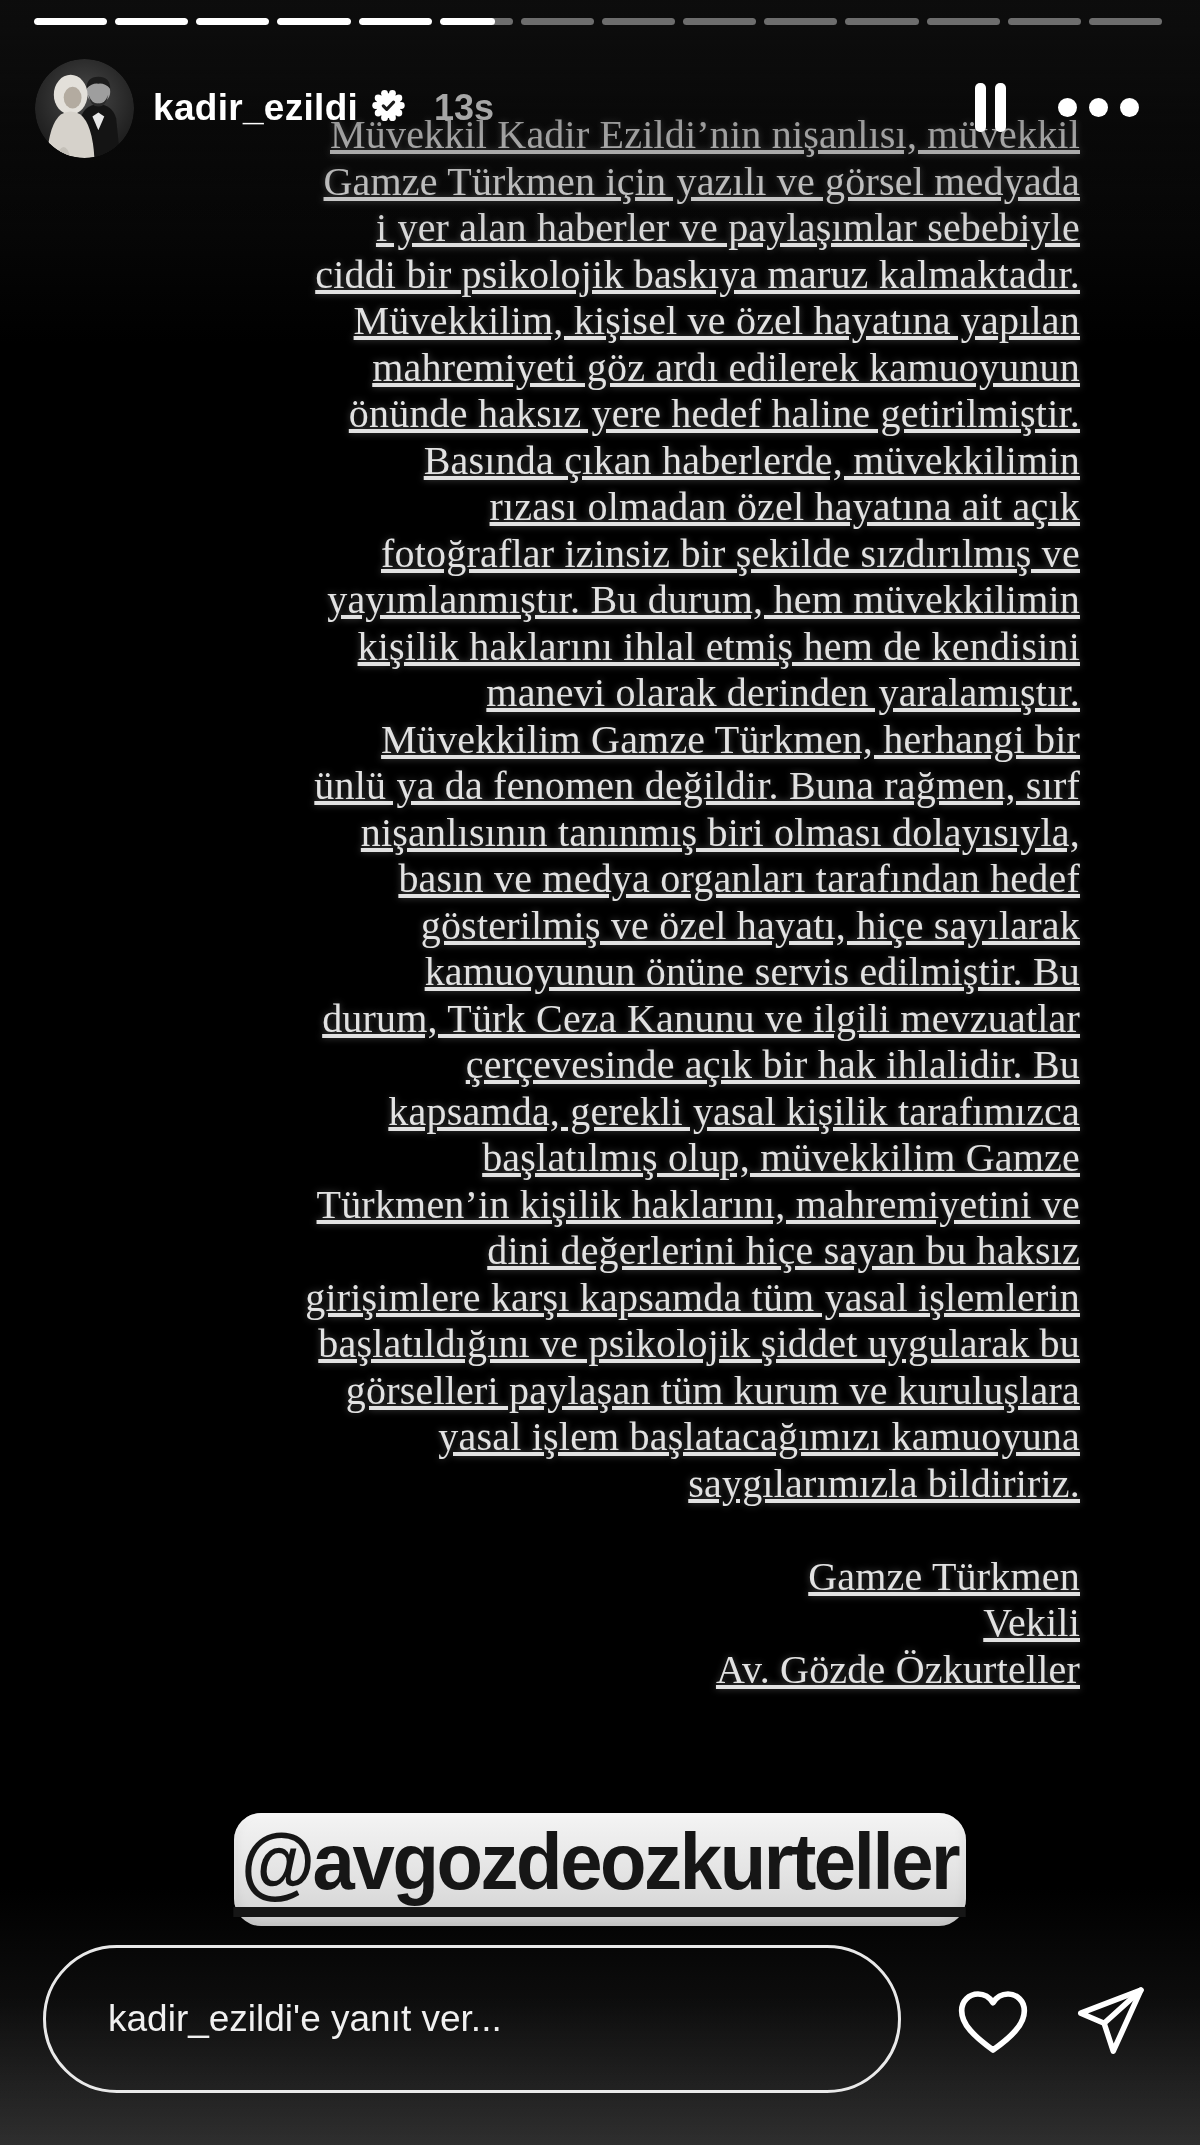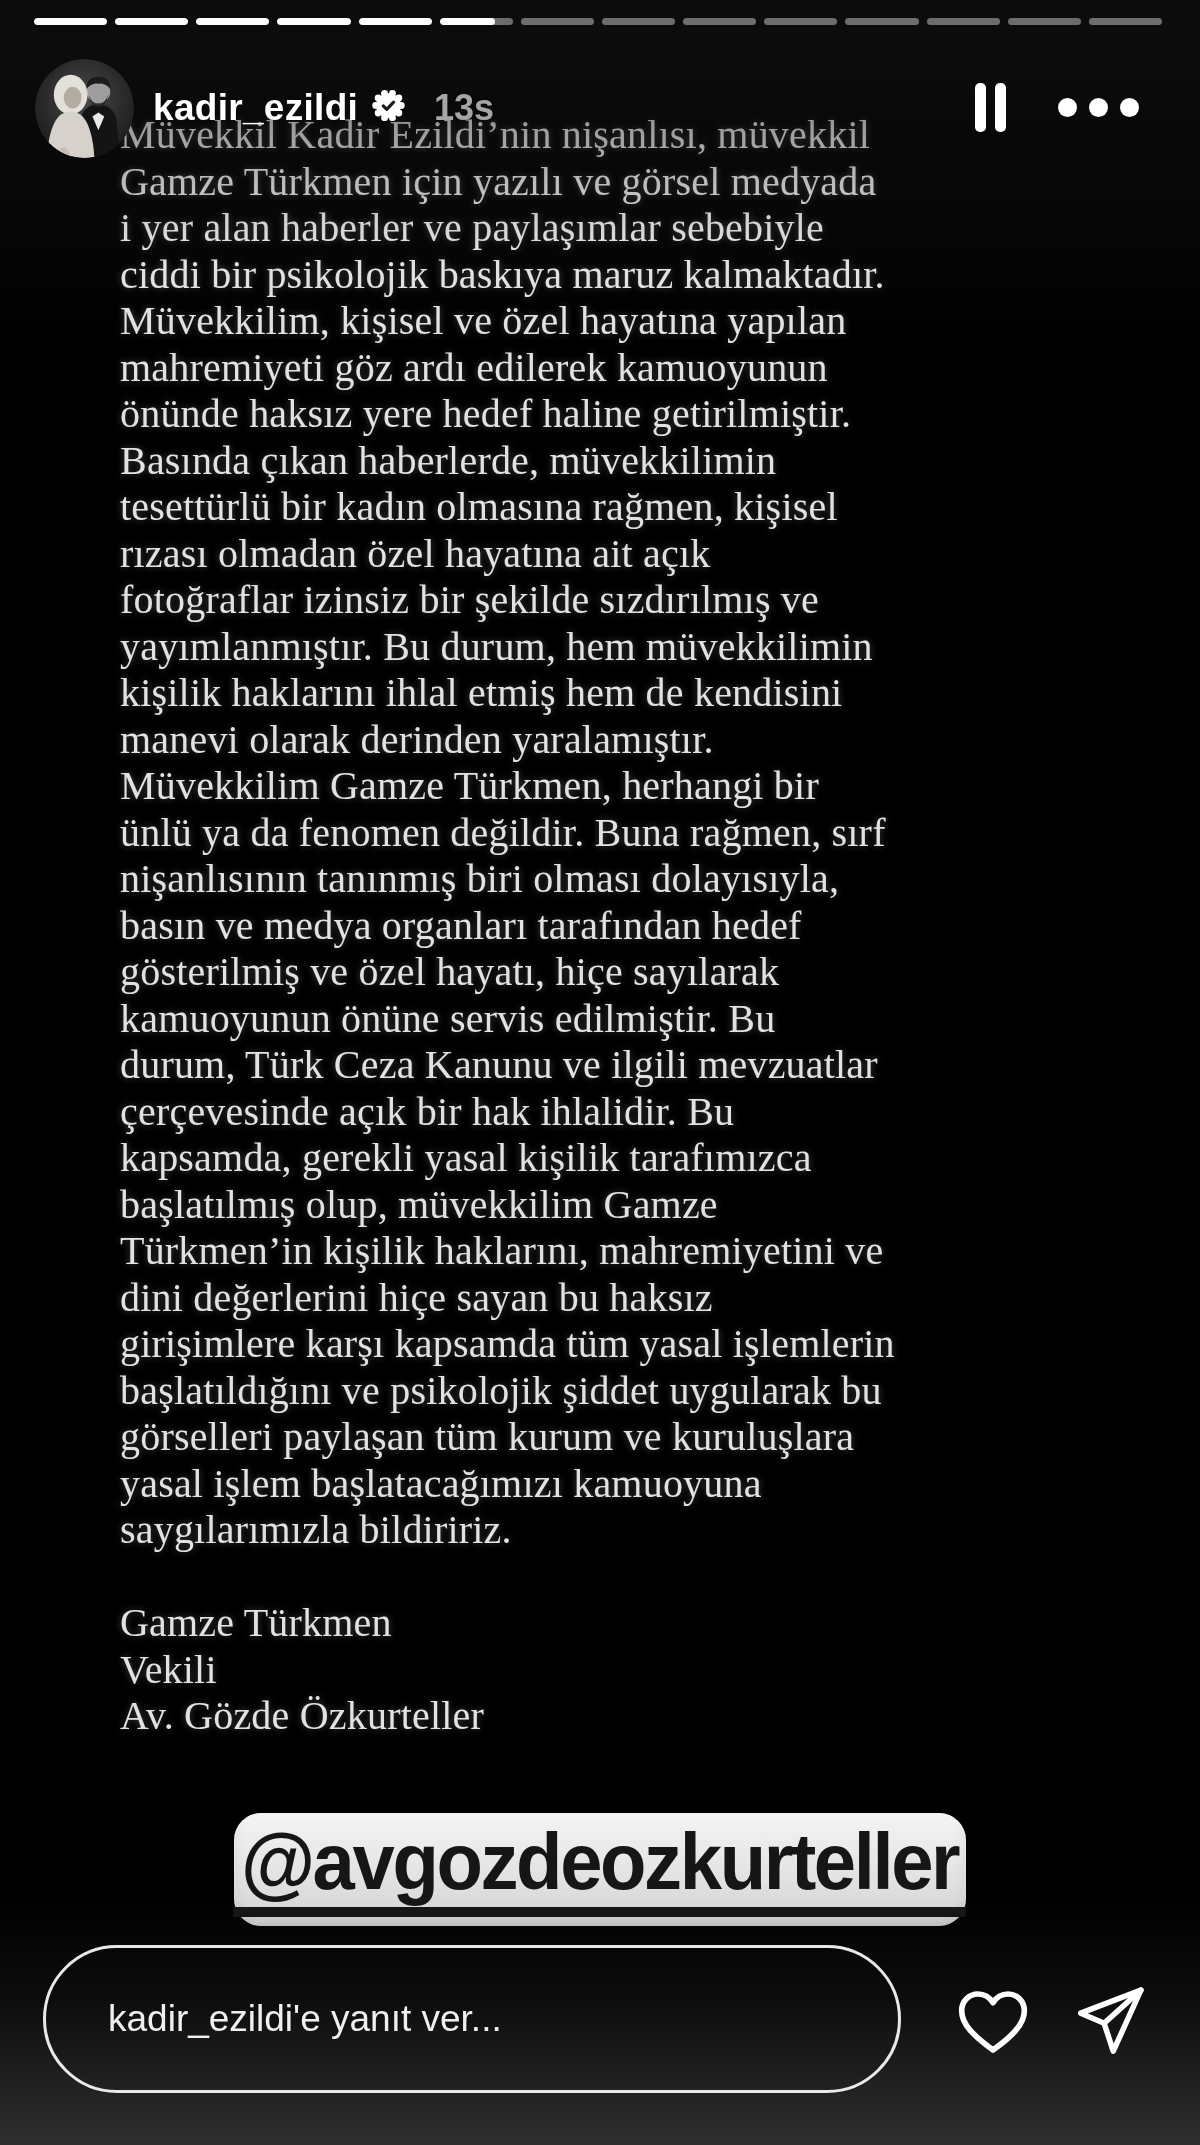--- a/index.html
+++ b/index.html
@@ -24,23 +24,24 @@
   .username{position:absolute;left:153px;top:88px;font-size:37px;font-weight:700;color:#fff;letter-spacing:.3px;line-height:40px;cursor:pointer;}
   .badge{position:absolute;left:372px;top:89px;width:33px;height:33px;}
   .timestamp{position:absolute;left:434px;top:89px;font-size:36px;font-weight:600;color:#a6a6a6;line-height:38px;}
   .pause-btn{position:absolute;left:966px;top:78px;width:48px;height:58px;display:flex;gap:9px;align-items:center;justify-content:center;cursor:pointer;background:none;border:none;padding:0;}
   .pause-bar{width:11px;height:49px;background:#fff;border-radius:5px;}
   .more-btn{position:absolute;left:1056px;top:90px;width:84px;height:34px;display:flex;gap:12px;align-items:center;justify-content:center;cursor:pointer;background:none;border:none;padding:0;}
   .dot{width:19px;height:19px;border-radius:50%;background:#fff;}
   
   .story-text{
     position:absolute;top:112px;left:50%;transform:translateX(-50%);width:960px;z-index:2;
-    text-align:left;font-family:"Liberation Serif","DejaVu Serif",serif;
+    text-align:right;font-family:"Liberation Serif","DejaVu Serif",serif;
     font-size:40px;line-height:46.5px;color:#e2e2e2;letter-spacing:.2px;
     text-shadow:0 0 7px rgba(255,255,255,0.28);
+    text-decoration:underline;
   }
   .sig{margin-top:46.5px;}
   
   .mention-sticker{
     position:absolute;top:1813px;left:50%;transform:translateX(-50%);
     width:732px;height:113px;border-radius:27px;cursor:pointer;z-index:2;
     background:linear-gradient(180deg,#f4f4f4 0%,#e3e3e3 55%,#d2d2d2 100%);
     box-shadow:inset 0 -5px 12px rgba(0,0,0,0.10), inset 0 3px 4px rgba(255,255,255,0.6);
     display:flex;align-items:center;justify-content:center;
   }
@@ -118,21 +119,20 @@
     <div>
 
     <div class="line">Müvekkil Kadir Ezildi’nin nişanlısı, müvekkil</div>
         <div class="line">Gamze Türkmen için yazılı ve görsel medyada</div>
         <div class="line">i yer alan haberler ve paylaşımlar sebebiyle</div>
         <div class="line">ciddi bir psikolojik baskıya maruz kalmaktadır.</div>
         <div class="line">Müvekkilim, kişisel ve özel hayatına yapılan</div>
         <div class="line">mahremiyeti göz ardı edilerek kamuoyunun</div>
         <div class="line">önünde haksız yere hedef haline getirilmiştir.</div>
         <div class="line">Basında çıkan haberlerde, müvekkilimin</div>
-        <div class="line">tesettürlü bir kadın olmasına rağmen, kişisel</div>
         <div class="line">rızası olmadan özel hayatına ait açık</div>
         <div class="line">fotoğraflar izinsiz bir şekilde sızdırılmış ve</div>
         <div class="line">yayımlanmıştır. Bu durum, hem müvekkilimin</div>
         <div class="line">kişilik haklarını ihlal etmiş hem de kendisini</div>
         <div class="line">manevi olarak derinden yaralamıştır.</div>
         <div class="line">Müvekkilim Gamze Türkmen, herhangi bir</div>
         <div class="line">ünlü ya da fenomen değildir. Buna rağmen, sırf</div>
         <div class="line">nişanlısının tanınmış biri olması dolayısıyla,</div>
         <div class="line">basın ve medya organları tarafından hedef</div>
         <div class="line">gösterilmiş ve özel hayatı, hiçe sayılarak</div>

